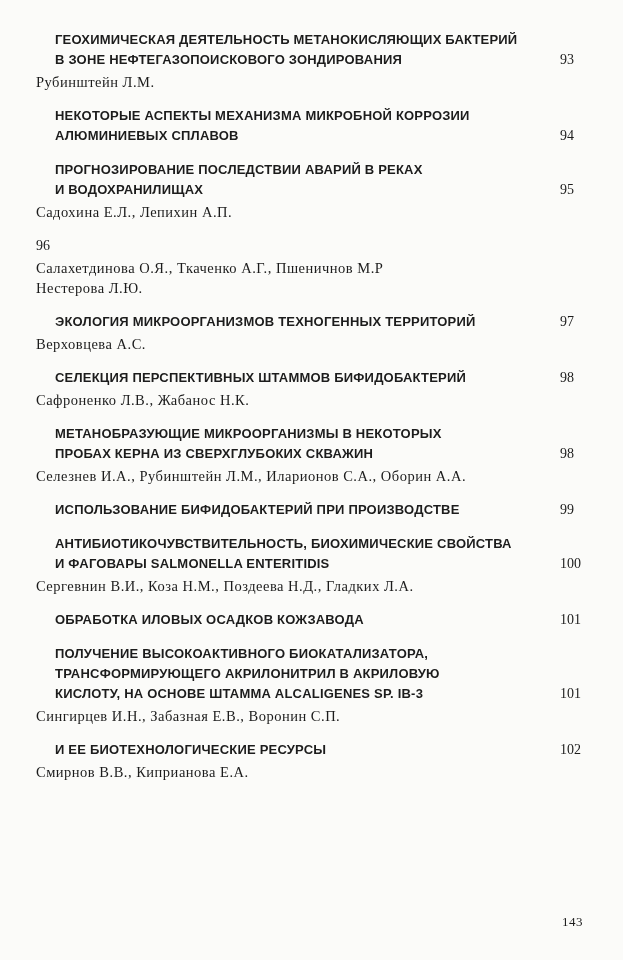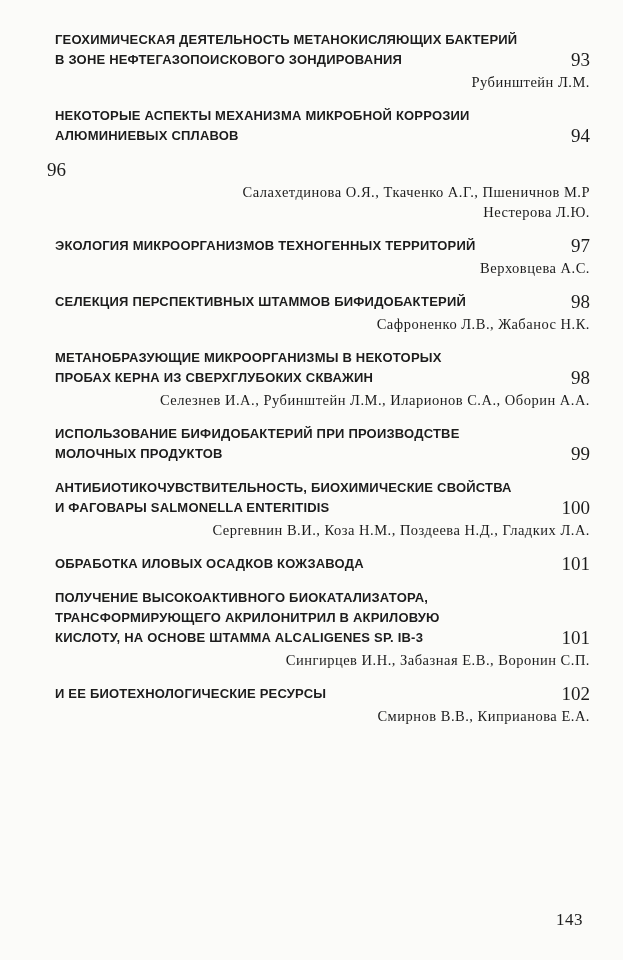--- a/index.html
+++ b/index.html
@@ -35,41 +35,39 @@
     font-size: 13px;
     line-height: 20px;
     letter-spacing: 0.2px;
     padding-left: 19px;
   }
   .title-line {
     white-space: nowrap;
   }
   .entry-page {
     font-family: "Liberation Serif", serif;
-    font-size: 19px;
+    font-size: 14px;
     line-height: 20px;
     min-width: 30px;
-    text-align: right;
     flex-shrink: 0;
   }
   .authors {
     margin-top: 2px;
     font-size: 14.5px;
     line-height: 20px;
     letter-spacing: 0.5px;
   }
   .author-line {
     white-space: nowrap;
-    text-align: right;
   }
   .folio {
     position: absolute;
     right: 40px;
     bottom: 30px;
-    font-size: 17px;
+    font-size: 13px;
     letter-spacing: 0.5px;
   }
 </style>
 </head>
 <body>
 
 <div class="page">
   <div class="entries" id="entries">
   <div class="entry">
     <div class="entry-main">
@@ -87,20 +85,32 @@
   <div class="entry">
     <div class="entry-main">
       <div class="title-block">
             <div class="title-line">НЕКОТОРЫЕ АСПЕКТЫ МЕХАНИЗМА МИКРОБНОЙ КОРРОЗИИ</div>
             <div class="title-line">АЛЮМИНИЕВЫХ СПЛАВОВ</div>
           </div>
       <div class="entry-page">94</div>
     </div>
   </div>
 
+  <div class="entry">
+    <div class="entry-main">
+      <div class="title-block">
+            <div class="title-line">ПРОГНОЗИРОВАНИЕ ПОСЛЕДСТВИИ АВАРИЙ В РЕКАХ</div>
+            <div class="title-line">И ВОДОХРАНИЛИЩАХ</div>
+          </div>
+      <div class="entry-page">95</div>
+    </div>
+    <div class="authors">
+          <div class="author-line">Садохина Е.Л., Лепихин А.П.</div>
+        </div>
+  </div>
 
   <div class="entry">
     <div class="entry-main">
       <div class="entry-page">96</div>
     </div>
     <div class="authors">
           <div class="author-line">Салахетдинова О.Я., Ткаченко А.Г., Пшеничнов М.Р</div>
           <div class="author-line">Нестерова Л.Ю.</div>
         </div>
   </div>
@@ -139,21 +149,20 @@
     </div>
     <div class="authors">
           <div class="author-line">Селезнев И.А., Рубинштейн Л.М., Иларионов С.А., Оборин А.А.</div>
         </div>
   </div>
 
   <div class="entry">
     <div class="entry-main">
       <div class="title-block">
             <div class="title-line">ИСПОЛЬЗОВАНИЕ БИФИДОБАКТЕРИЙ ПРИ ПРОИЗВОДСТВЕ</div>
-            <div class="title-line">МОЛОЧНЫХ ПРОДУКТОВ</div>
           </div>
       <div class="entry-page">99</div>
     </div>
   </div>
 
   <div class="entry">
     <div class="entry-main">
       <div class="title-block">
             <div class="title-line">АНТИБИОТИКОЧУВСТВИТЕЛЬНОСТЬ, БИОХИМИЧЕСКИЕ СВОЙСТВА</div>
             <div class="title-line">И ФАГОВАРЫ SALMONELLA ENTERITIDIS</div>

